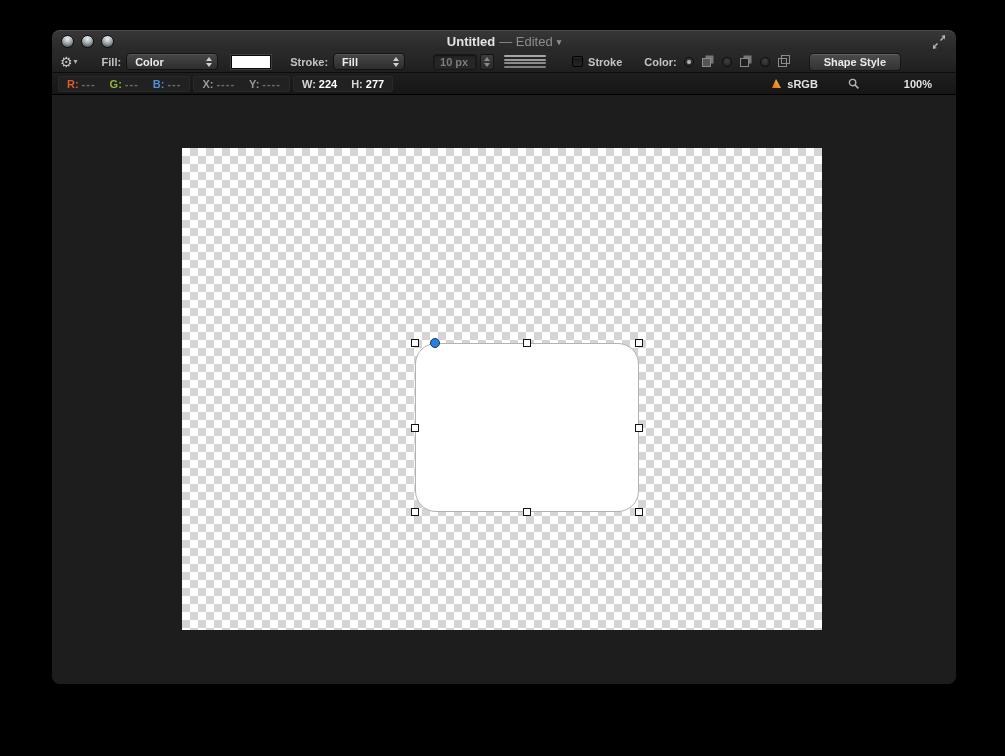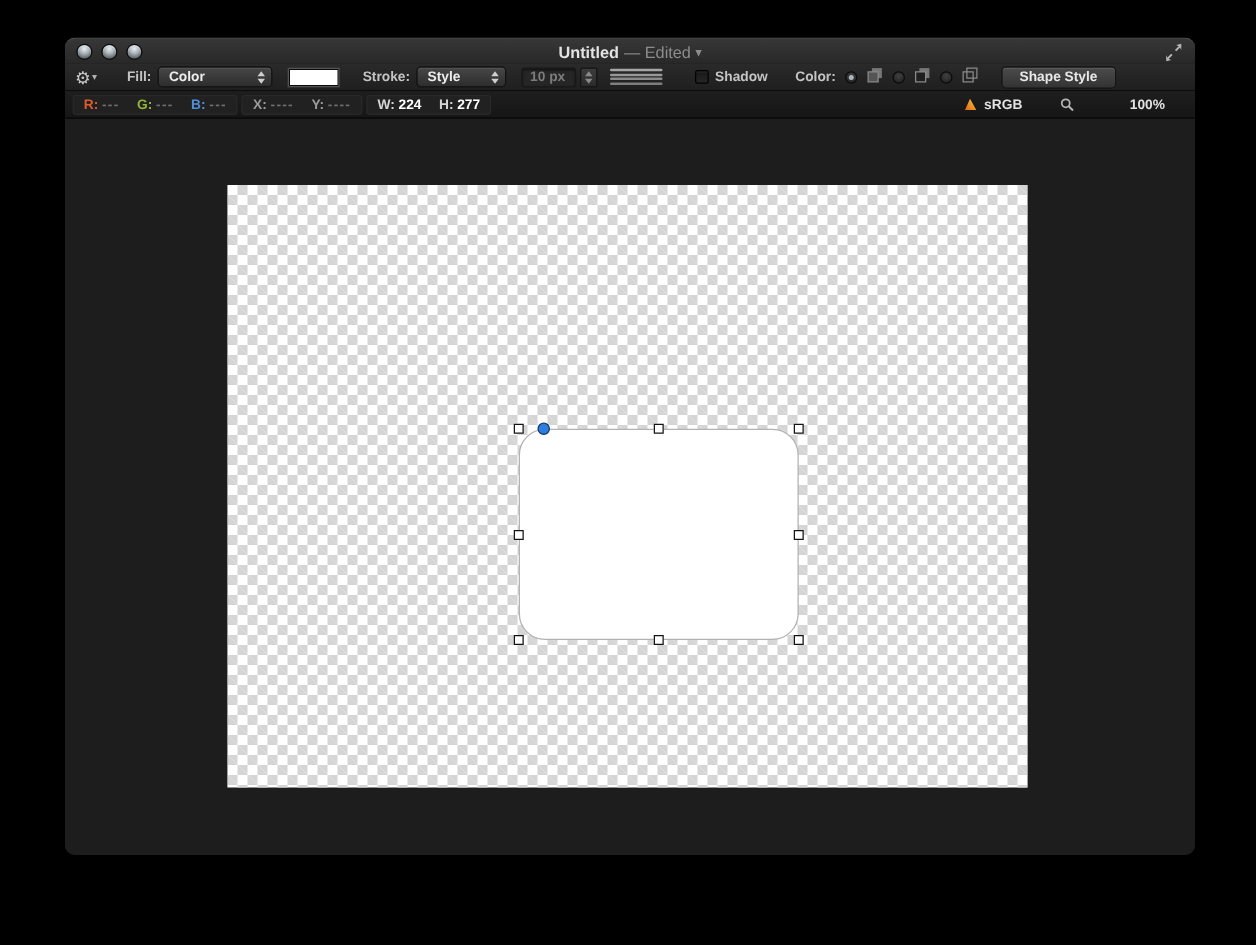--- a/index.html
+++ b/index.html
@@ -137,42 +137,42 @@
       <span class="dd-text">Color</span>
       <span class="dd-stepper">
           <i class="tri-up"></i>
           <i class="tri-dn"></i>
         </span>
     </div>
     <div class="swatch" style="margin-left:13px"></div>
 
     <span class="tlabel" style="margin-left:19px">Stroke:</span>
     <div class="dropdown" style="margin-left:5px;width:72px">
-      <span class="dd-text">Style</span>
+      <span class="dd-text">Fill</span>
       <span class="dd-stepper">
           <i class="tri-up"></i>
           <i class="tri-dn"></i>
         </span>
     </div>
 
-    <div class="field-disabled" style="margin-left:12px">10 px</div>
+    <div class="field-disabled" style="margin-left:28px">10 px</div>
     <div class="mini-stepper">
       <i class="tri-up"></i>
         <i class="tri-dn"></i>
     </div>
 
     <div class="linewidget" style="margin-left:10px">
       <span class="lw1"></span>
         <span class="lw2"></span>
         <span class="lw3"></span>
         <span class="lw4"></span>
     </div>
 
     <span class="checkbox" style="margin-left:26px"></span>
-    <span class="tlabel" style="margin-left:5px">Shadow</span>
+    <span class="tlabel" style="margin-left:5px">Stroke</span>
 
     <span class="tlabel" style="margin-left:22px">Color:</span>
     <div class="modegroup" style="margin-left:7px">
       <span class="radio sel"></span>
       <span>
         <svg width="14" height="14" viewBox="0 0 14 14">
           <rect x="4.5" y="1.5" width="8" height="8" fill="#777"></rect>
           <rect x="1.5" y="4.5" width="8" height="8" fill="#555" stroke="#8a8a8a" stroke-width="1"></rect>
         </svg>
       </span>

